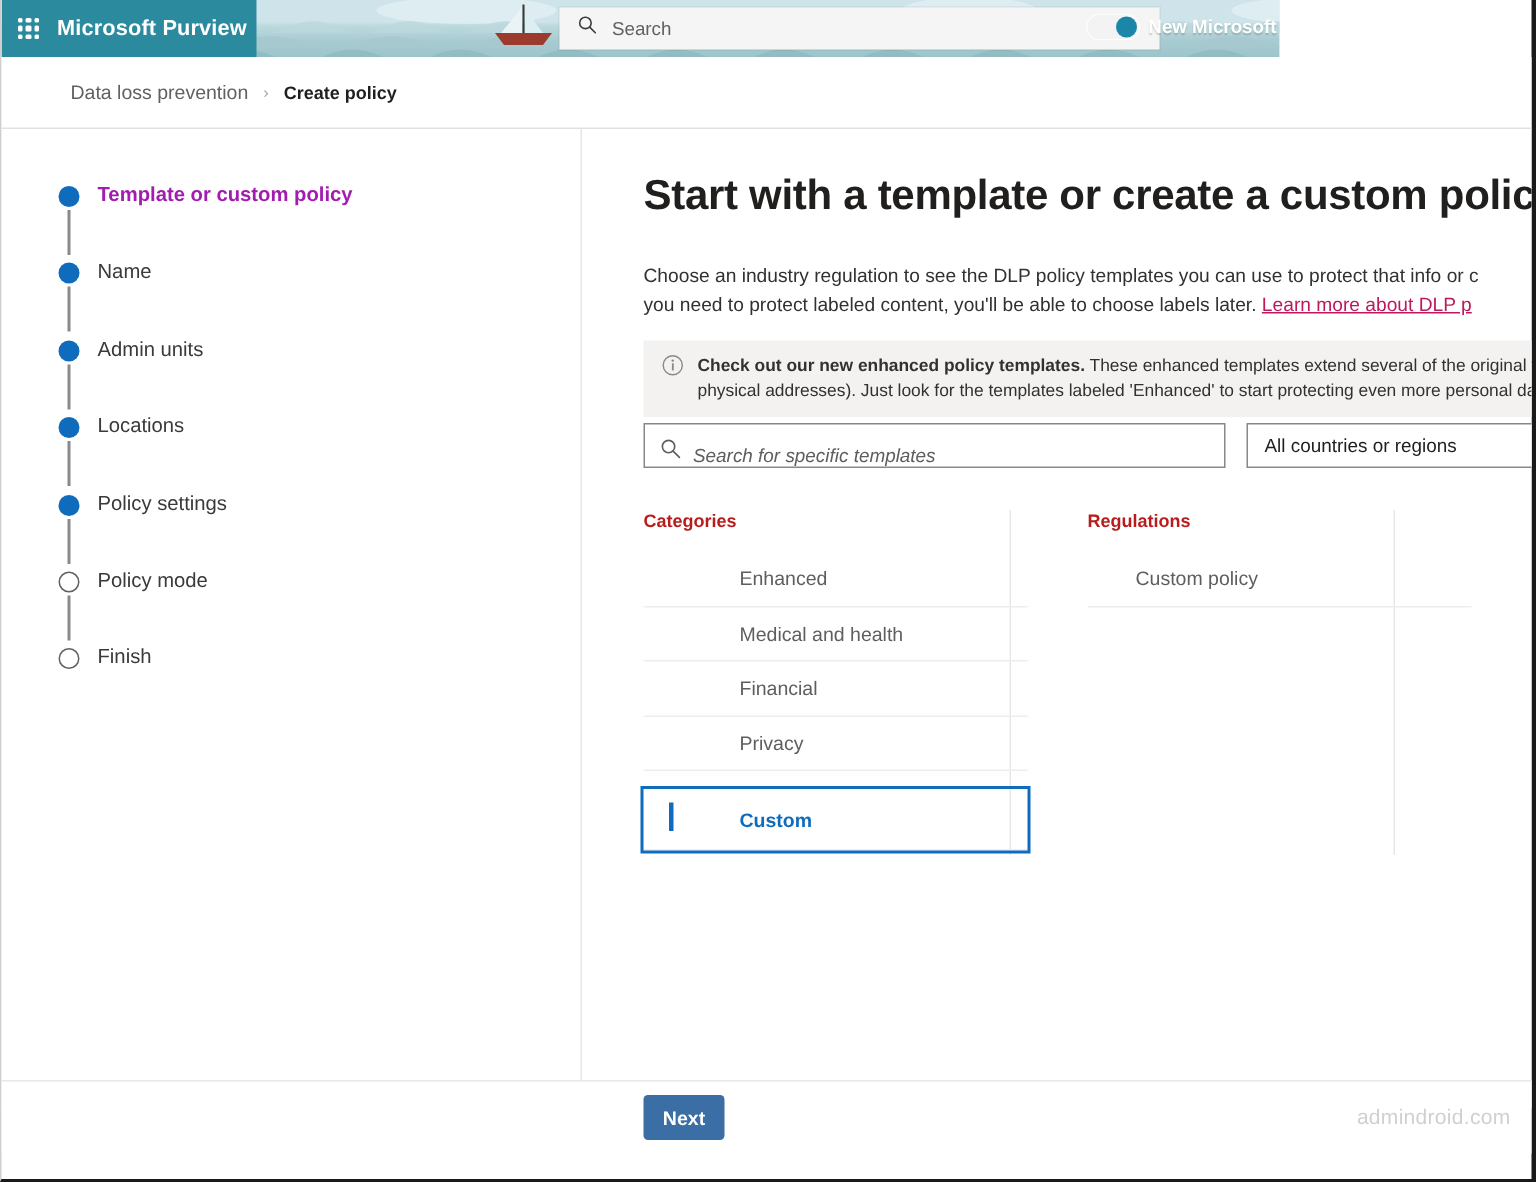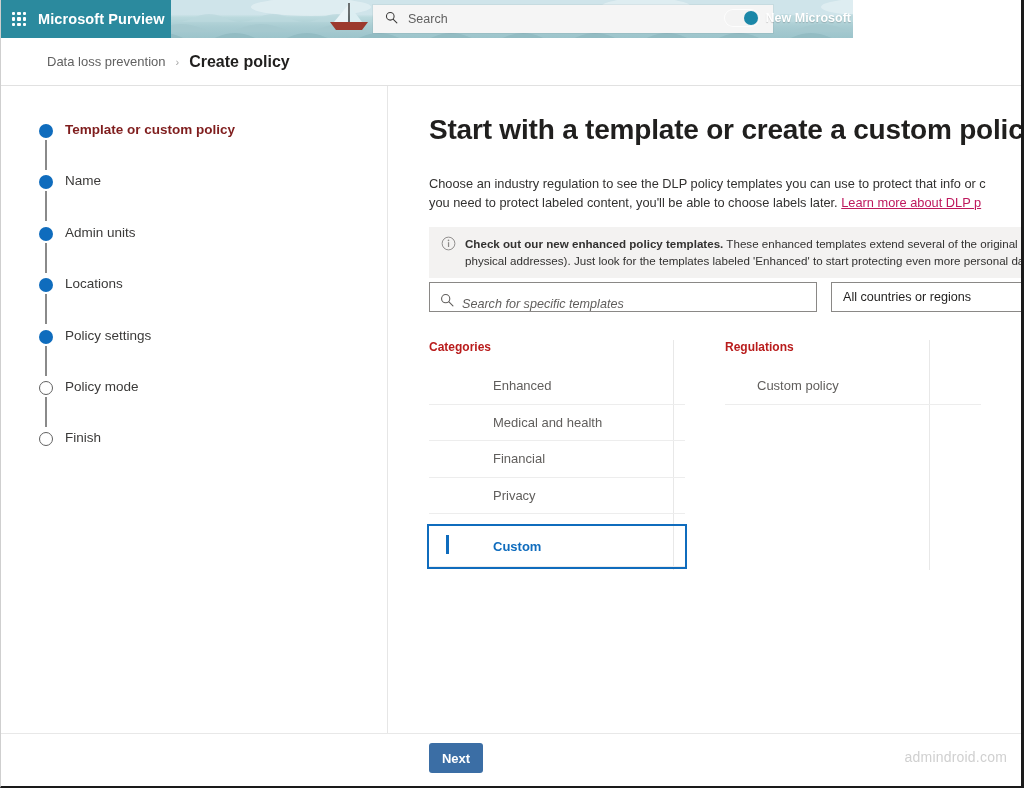--- a/index.html
+++ b/index.html
@@ -97,21 +97,21 @@
     position: absolute; top: 38px; left: 0;
     width: 1024px; height: 48px;
     background: #ffffff;
     border-bottom: 1px solid #e1e1e1;
     display: flex; align-items: center;
   }
   .crumb {
     font-size: 13px; color: #616161; margin-left: 46px; cursor: pointer;
   }
   .crumb-sep { margin: 0 10px; color: #a6a6a6; font-size: 11px; }
-  .crumb-current { font-size: 16px; color: #201f1e; font-weight: 700; margin-left: 0; }
+  .crumb-current { font-size: 12px; color: #201f1e; font-weight: 700; margin-left: 0; }
 
   
   .wizard {
     position: absolute; top: 86px; left: 0;
     width: 387px; height: 653px;
     background: #ffffff;
     border-right: 1px solid #e6e6e6;
   }
   .steps { position: absolute; left: 38px; top: 34px; }
   .step { position: relative; height: 51.4px; }
@@ -123,21 +123,21 @@
   .step.todo .dot { background: #ffffff; border: 1.6px solid #616161; }
   .step .line {
     position: absolute; left: 6.2px; top: 20px;
     width: 1.6px; height: 30px; background: #8a8a8a;
   }
   .step:last-child .line { display: none; }
   .step .lbl {
     position: absolute; left: 26px; top: 2px;
     font-size: 13.5px; color: #3b3a39; white-space: nowrap;
   }
-  .step.current .lbl { font-weight: 700; color: #7f1d1d; }
+  .step.current .lbl { font-weight: 700; color: #a21caf; }
 
   
   .content {
     position: absolute; top: 86px; left: 388px;
     width: 636px; height: 653px;
     background: #ffffff;
     overflow: hidden;
   }
   .page-title {
     position: absolute; left: 40px; top: 28px;
@@ -213,21 +213,21 @@
   .opt.selected .sel-bar { display: block; }
   .opt.focused {
     outline: 2px solid #0f6cbd;
     outline-offset: 0px;
     height: 41px;
   }
   .col-reg .opt .opt-lbl { padding-left: 32px; }
 
   
   .footer {
-    position: absolute; left: 0; bottom: 4px;
+    position: absolute; left: 0; bottom: 17px;
     width: 1024px; height: 49px;
     background: #ffffff;
     border-top: 1px solid #e8e8e8;
   }
   .next-btn {
     position: absolute; left: 428px; top: 9px;
     width: 54px; height: 30px;
     background: #3b6ea5;
     color: #ffffff;
     font-size: 13px; font-weight: 600;

